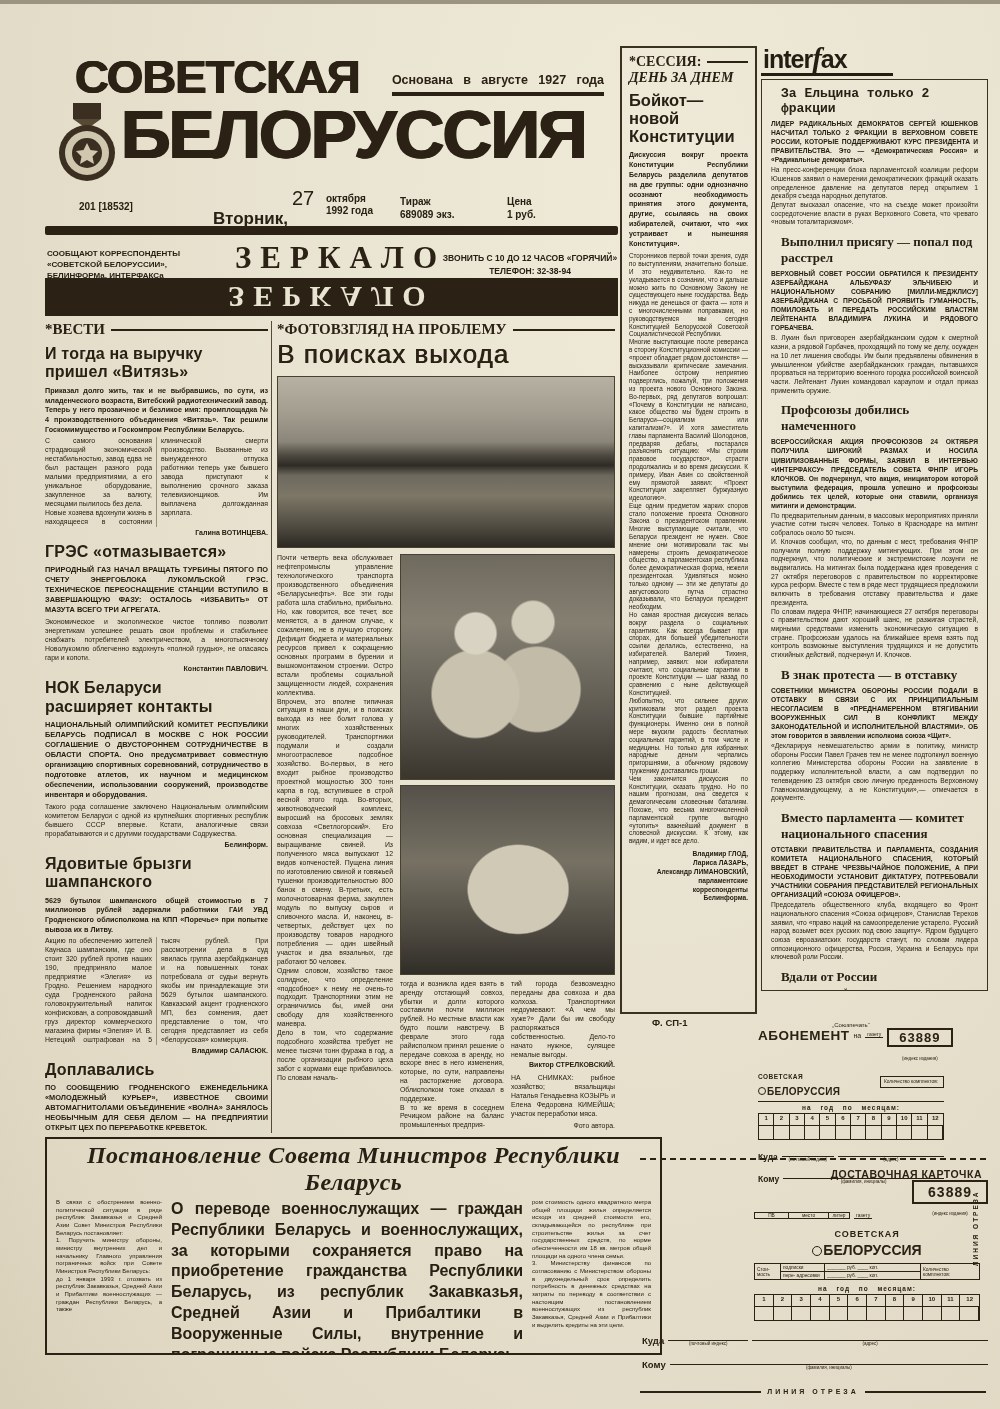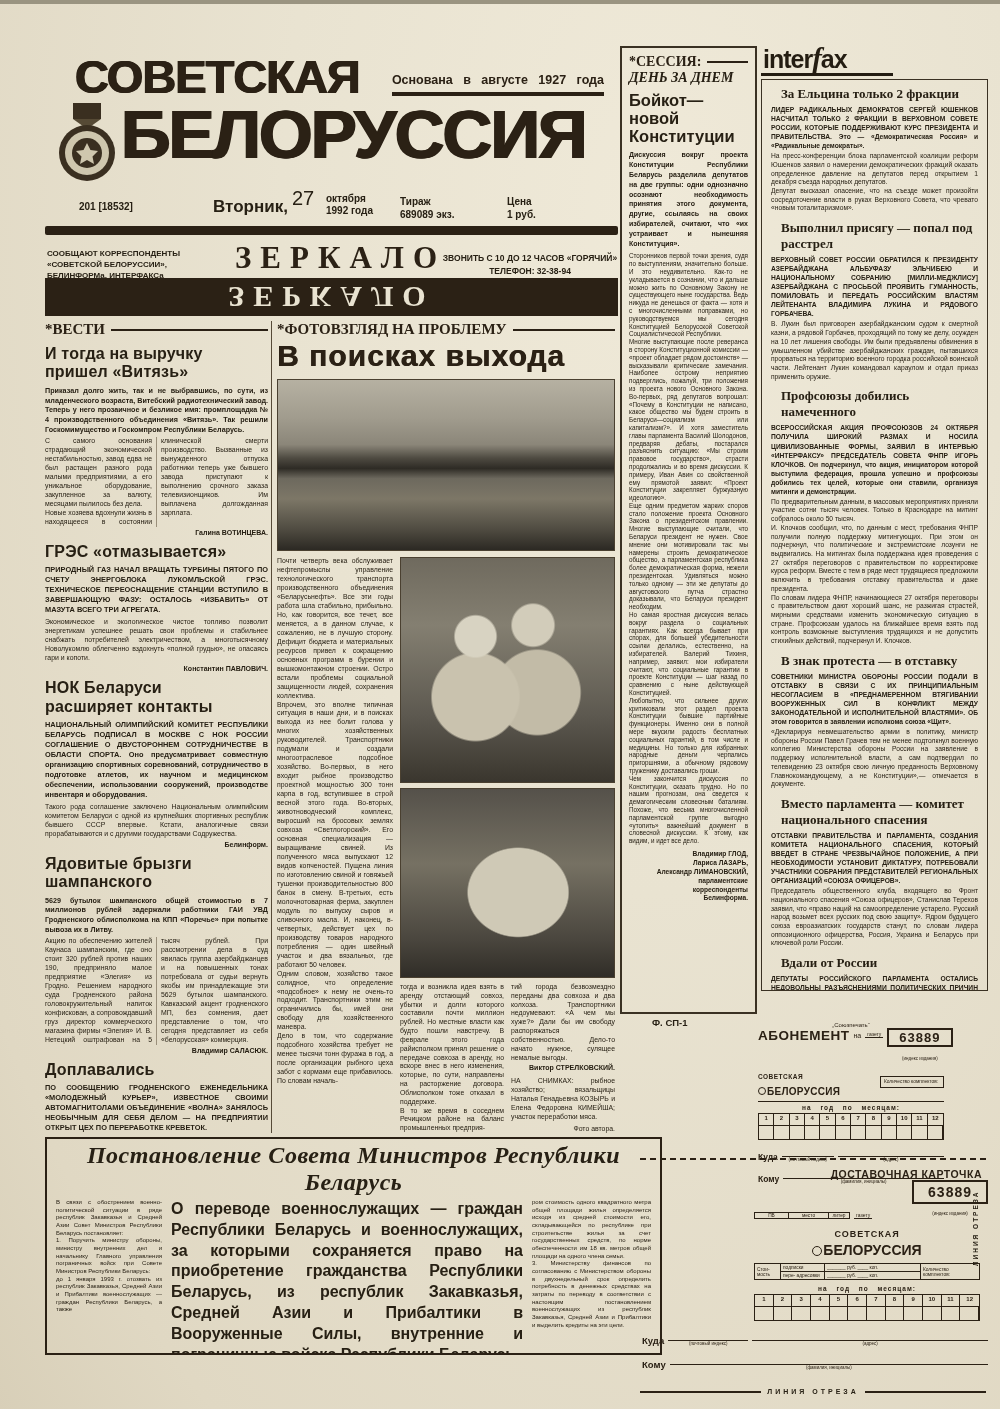--- a/index.html
+++ b/index.html
@@ -14,21 +14,21 @@
   
   #masthead{position:absolute;left:45px;top:45px;width:573px;height:186px;}
   .mh1{position:absolute;left:30px;top:0;font-size:47px;font-weight:900;letter-spacing:-1px;color:#2b2115;
        text-shadow:.7px 0 #2b2115,-.7px 0 #2b2115;}
   .mh2{position:absolute;left:76px;top:46px;font-size:69px;font-weight:900;letter-spacing:-2px;color:#2b2115;
        text-shadow:1px 0 #2b2115,-1px 0 #2b2115;}
   .founded{position:absolute;right:14px;top:24px;font-size:12.5px;font-weight:bold;word-spacing:7px;
        border-bottom:4px solid #2b2115;padding-bottom:5px;color:#2b2115;}
   .medal{position:absolute;left:10px;top:52px;}
   .issue{position:absolute;left:34px;top:152px;font-size:10px;font-weight:bold;}
-  .dow{position:absolute;left:168px;top:148px;font-size:17px;font-weight:bold;}
+  .dow{position:absolute;left:168px;top:160px;font-size:17px;font-weight:bold;}
   .daynum{position:absolute;left:247px;top:138px;font-size:20px;font-weight:normal;}
   .datestack{position:absolute;left:281px;top:144px;font-size:10px;font-weight:bold;line-height:1.2;}
   .tirazh{position:absolute;left:355px;top:146px;font-size:10px;font-weight:bold;line-height:1.3;}
   .price{position:absolute;left:462px;top:146px;font-size:10px;font-weight:bold;line-height:1.3;}
   .mh-bar{position:absolute;left:0;bottom:0;width:100%;height:9px;background:#2b2115;border-radius:2px;}
 
   
   #mirror{position:absolute;left:45px;top:240px;width:573px;height:74px;}
   .corr{position:absolute;left:2px;top:5px;width:172px;font-size:8px;font-weight:bold;text-align:left;line-height:1.35;}
   .zerk{position:absolute;left:168px;top:-4px;width:255px;text-align:center;font-family:"Liberation Serif",serif;
@@ -46,21 +46,21 @@
   #vesti{position:absolute;left:45px;top:317px;width:223px;height:813px;overflow:hidden;}
   .vtitle{font-weight:bold;font-size:16px;line-height:1.15;margin:7px 0 4px;letter-spacing:.2px;}
   .vlead{font-weight:bold;font-size:7.2px;line-height:1.35;}
   .vcaps{font-weight:bold;font-size:7.4px;line-height:1.35;}
   .vbody{font-size:6.9px;line-height:1.3;margin-top:3px;}
   .cols2{column-count:2;column-gap:9px;column-rule:1px solid #9a8f7a;}
   .byline{font-weight:bold;font-size:7px;text-align:right;margin-top:2px;}
 
   
   #pstory{position:absolute;left:277px;top:317px;width:338px;height:813px;overflow:hidden;}
-  .ptitle{font-weight:700;font-size:30px;letter-spacing:1px;margin:1px 0 6px;color:#2b2115;
+  .ptitle{font-weight:400;font-size:26px;letter-spacing:1px;margin:1px 0 6px;color:#2b2115;
           text-shadow:.6px 0 #2b2115;}
   .photo{border:1px solid #4a4030;}
   .panorama{height:170px;background:
      linear-gradient(180deg,#b6b1a2 0%,#a19c8e 22%,#8b8679 38%,#4e4a41 46%,#2e2b25 52%,#6d695e 58%,#7d7767 70%,#4f4b41 88%,#2c2923 100%);}
   .pbody{display:flex;gap:7px;margin-top:6px;}
   .pcol1{width:116px;font-size:6.9px;line-height:1.3;}
   .pright{flex:1;}
   .photo2{height:224px;background:
      radial-gradient(circle at 35% 35%, #d8d3c2 0 10%, transparent 11%),
      radial-gradient(circle at 62% 30%, #d2ccba 0 10%, transparent 11%),
@@ -289,21 +289,21 @@
 корреспонденты
 Белинформа.</div>
   </div>
 
   <div id="interfax">
     <div>
       <span class="ifx-logo"><span>inter</span><span class="fz">f</span><span>ax</span></span>
     </div>
     <div class="ifx-box">
       <div>
-        <div class="ifx-title" style="margin-top:0;">За Ельцина только 2 фракции</div>
+        <div class="ifx-title" style="margin-top:0;font-family:Liberation Mono, monospace;">За Ельцина только 2 фракции</div>
         <div class="ifx-lead jst">ЛИДЕР РАДИКАЛЬНЫХ ДЕМОКРАТОВ СЕРГЕЙ ЮШЕНКОВ НАСЧИТАЛ ТОЛЬКО 2 ФРАКЦИИ В ВЕРХОВНОМ СОВЕТЕ РОССИИ, КОТОРЫЕ ПОДДЕРЖИВАЮТ КУРС ПРЕЗИДЕНТА И ПРАВИТЕЛЬСТВА. Это — «Демократическая Россия» и «Радикальные демократы».</div>
         <div class="ifx-body jst prelike">На пресс-конференции блока парламентской коалиции реформ Юшенков заявил о намерении демократических фракций оказать определенное давление на депутатов перед открытием 1 декабря съезда народных депутатов.
 Депутат высказал опасение, что на съезде может произойти сосредоточение власти в руках Верховного Совета, что чревато «новым тоталитаризмом».</div>
       </div>
       <div>
         <div class="ifx-title prelike">Выполнил присягу — попал под
 расстрел</div>
         <div class="ifx-lead jst">ВЕРХОВНЫЙ СОВЕТ РОССИИ ОБРАТИЛСЯ К ПРЕЗИДЕНТУ АЗЕРБАЙДЖАНА АЛЬБУФАЗУ ЭЛЬЧИБЕЮ И НАЦИОНАЛЬНОМУ СОБРАНИЮ [МИЛЛИ-МЕДЖЛИСУ] АЗЕРБАЙДЖАНА С ПРОСЬБОЙ ПРОЯВИТЬ ГУМАННОСТЬ, ПОМИЛОВАТЬ И ПЕРЕДАТЬ РОССИЙСКИМ ВЛАСТЯМ ЛЕЙТЕНАНТА ВЛАДИМИРА ЛУКИНА И РЯДОВОГО ГОРБАЧЕВА.</div>
         <div class="ifx-body jst">В. Лукин был приговорен азербайджанским судом к смертной казни, а рядовой Горбачев, проходящий по тому же делу, осужден на 10 лет лишения свободы. Им были предъявлены обвинения в умышленном убийстве азербайджанских граждан, пытавшихся прорваться на территорию военного городка российской воинской части. Лейтенант Лукин командовал караулом и отдал приказ применить оружие.</div>
       </div>

